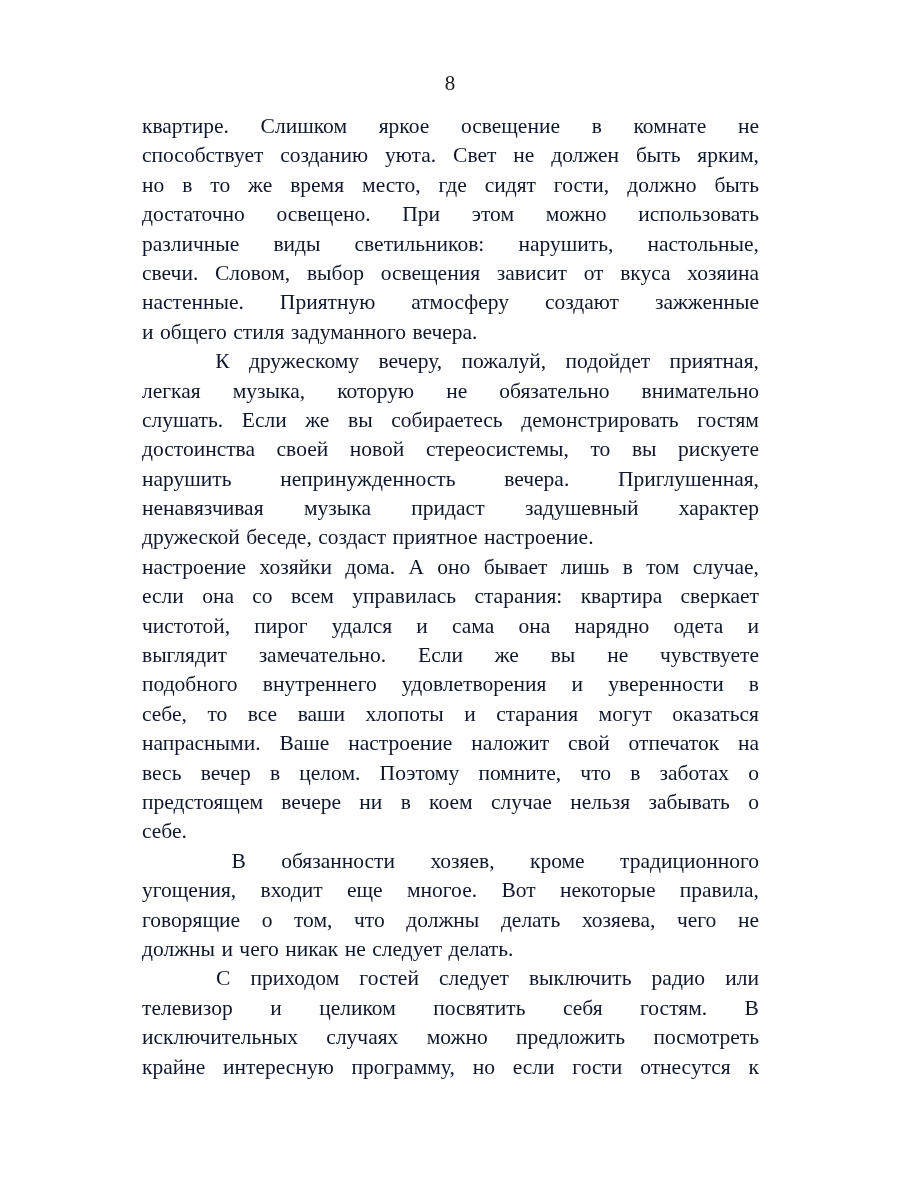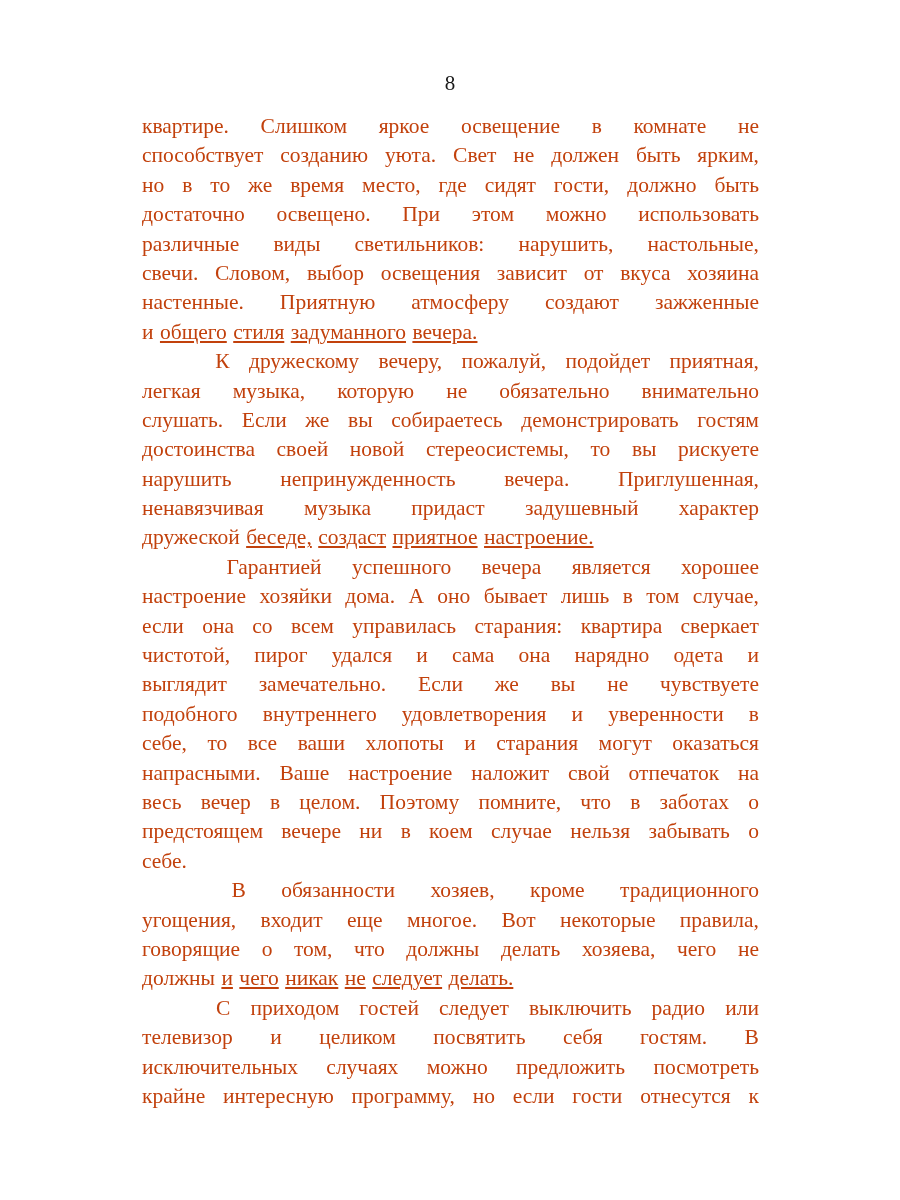--- a/index.html
+++ b/index.html
@@ -41,36 +41,35 @@
   }
 
   
   .line {
     display: flex;
     width: 100%;
     font-size: 21.5px;
     line-height: 29.4px;
     height: 29.4px;
     white-space: pre;
-    color: #c2410c;
+    color: #0f172a;
   }
 
   
   .line.justify {
     justify-content: space-between;
   }
 
   
   .line.flush {
     justify-content: flex-start;
   }
 
   .line.flush .w + .w {
     margin-left: 0.30em;
-    text-decoration: underline;
   }
 
   
   .line.indent::before {
     content: "";
     display: block;
     flex: 0 0 auto;
     width: 54px;
   }
 
@@ -100,21 +99,20 @@
       <div>
         <div class="line justify indent"><span class="w">К</span><span class="w">дружескому</span><span class="w">вечеру,</span><span class="w">пожалуй,</span><span class="w">подойдет</span><span class="w">приятная,</span></div>
         <div class="line justify"><span class="w">легкая</span><span class="w">музыка,</span><span class="w">которую</span><span class="w">не</span><span class="w">обязательно</span><span class="w">внимательно</span></div>
         <div class="line justify"><span class="w">слушать.</span><span class="w">Если</span><span class="w">же</span><span class="w">вы</span><span class="w">собираетесь</span><span class="w">демонстрировать</span><span class="w">гостям</span></div>
         <div class="line justify"><span class="w">достоинства</span><span class="w">своей</span><span class="w">новой</span><span class="w">стереосистемы,</span><span class="w">то</span><span class="w">вы</span><span class="w">рискуете</span></div>
         <div class="line justify"><span class="w">нарушить</span><span class="w">непринужденность</span><span class="w">вечера.</span><span class="w">Приглушенная,</span></div>
         <div class="line justify"><span class="w">ненавязчивая</span><span class="w">музыка</span><span class="w">придаст</span><span class="w">задушевный</span><span class="w">характер</span></div>
         <div class="line flush"><span class="w">дружеской</span><span class="w">беседе,</span><span class="w">создаст</span><span class="w">приятное</span><span class="w">настроение.</span></div>
       </div>
       <div>
-        <div class="line justify indent"><span class="w">Гарантией</span><span class="w">успешного</span><span class="w">вечера</span><span class="w">является</span><span class="w">хорошее</span></div>
         <div class="line justify"><span class="w">настроение</span><span class="w">хозяйки</span><span class="w">дома.</span><span class="w">А</span><span class="w">оно</span><span class="w">бывает</span><span class="w">лишь</span><span class="w">в</span><span class="w">том</span><span class="w">случае,</span></div>
         <div class="line justify"><span class="w">если</span><span class="w">она</span><span class="w">со</span><span class="w">всем</span><span class="w">управилась</span><span class="w">старания:</span><span class="w">квартира</span><span class="w">сверкает</span></div>
         <div class="line justify"><span class="w">чистотой,</span><span class="w">пирог</span><span class="w">удался</span><span class="w">и</span><span class="w">сама</span><span class="w">она</span><span class="w">нарядно</span><span class="w">одета</span><span class="w">и</span></div>
         <div class="line justify"><span class="w">выглядит</span><span class="w">замечательно.</span><span class="w">Если</span><span class="w">же</span><span class="w">вы</span><span class="w">не</span><span class="w">чувствуете</span></div>
         <div class="line justify"><span class="w">подобного</span><span class="w">внутреннего</span><span class="w">удовлетворения</span><span class="w">и</span><span class="w">уверенности</span><span class="w">в</span></div>
         <div class="line justify"><span class="w">себе,</span><span class="w">то</span><span class="w">все</span><span class="w">ваши</span><span class="w">хлопоты</span><span class="w">и</span><span class="w">старания</span><span class="w">могут</span><span class="w">оказаться</span></div>
         <div class="line justify"><span class="w">напрасными.</span><span class="w">Ваше</span><span class="w">настроение</span><span class="w">наложит</span><span class="w">свой</span><span class="w">отпечаток</span><span class="w">на</span></div>
         <div class="line justify"><span class="w">весь</span><span class="w">вечер</span><span class="w">в</span><span class="w">целом.</span><span class="w">Поэтому</span><span class="w">помните,</span><span class="w">что</span><span class="w">в</span><span class="w">заботах</span><span class="w">о</span></div>
         <div class="line justify"><span class="w">предстоящем</span><span class="w">вечере</span><span class="w">ни</span><span class="w">в</span><span class="w">коем</span><span class="w">случае</span><span class="w">нельзя</span><span class="w">забывать</span><span class="w">о</span></div>
         <div class="line flush"><span class="w">себе.</span></div>

